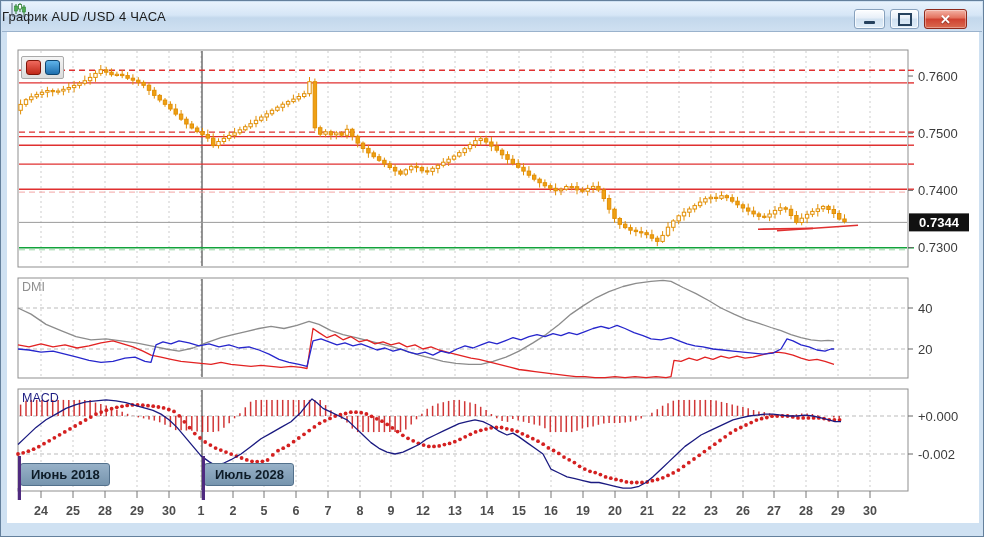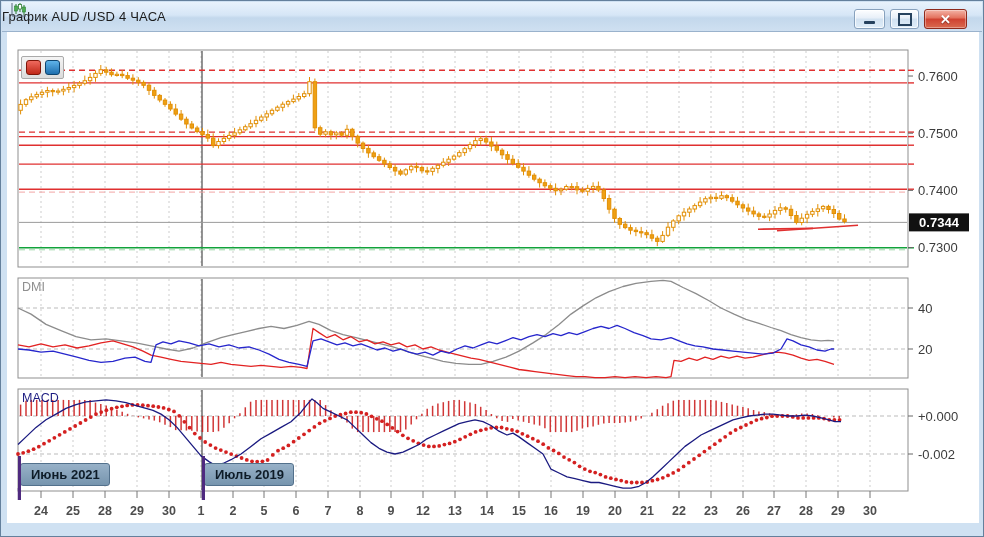--- a/index.html
+++ b/index.html
@@ -883,17 +883,17 @@
         <line x1="843.5" x2="843.5" y1="213.3" y2="222.4" stroke="#e28f05" stroke-width="1"></line>
         <rect x="841.8" y="218.0" width="3.4" height="2.6" fill="#efa014" stroke="#e28f05" stroke-width="1"></rect>
       </g>
     </svg>
 
   <div class="mini-toolbar">
     <div class="sq sq-red"></div>
     <div class="sq sq-blue"></div>
   </div>
 
-  <div class="monthbox" id="mb0" style="left: 19px;">Июнь 2021</div>
-  <div class="monthbox" id="mb1" style="left: 203px;">Июль 2019</div>
+  <div class="monthbox" id="mb0" style="left: 19px;">Июнь 2018</div>
+  <div class="monthbox" id="mb1" style="left: 203px;">Июль 2028</div>
   <div class="monthbar" id="bar0" style="left: 17px;"></div>
   <div class="monthbar" id="bar1" style="left: 201px;"></div>
 </div>
 
 </body></html>

